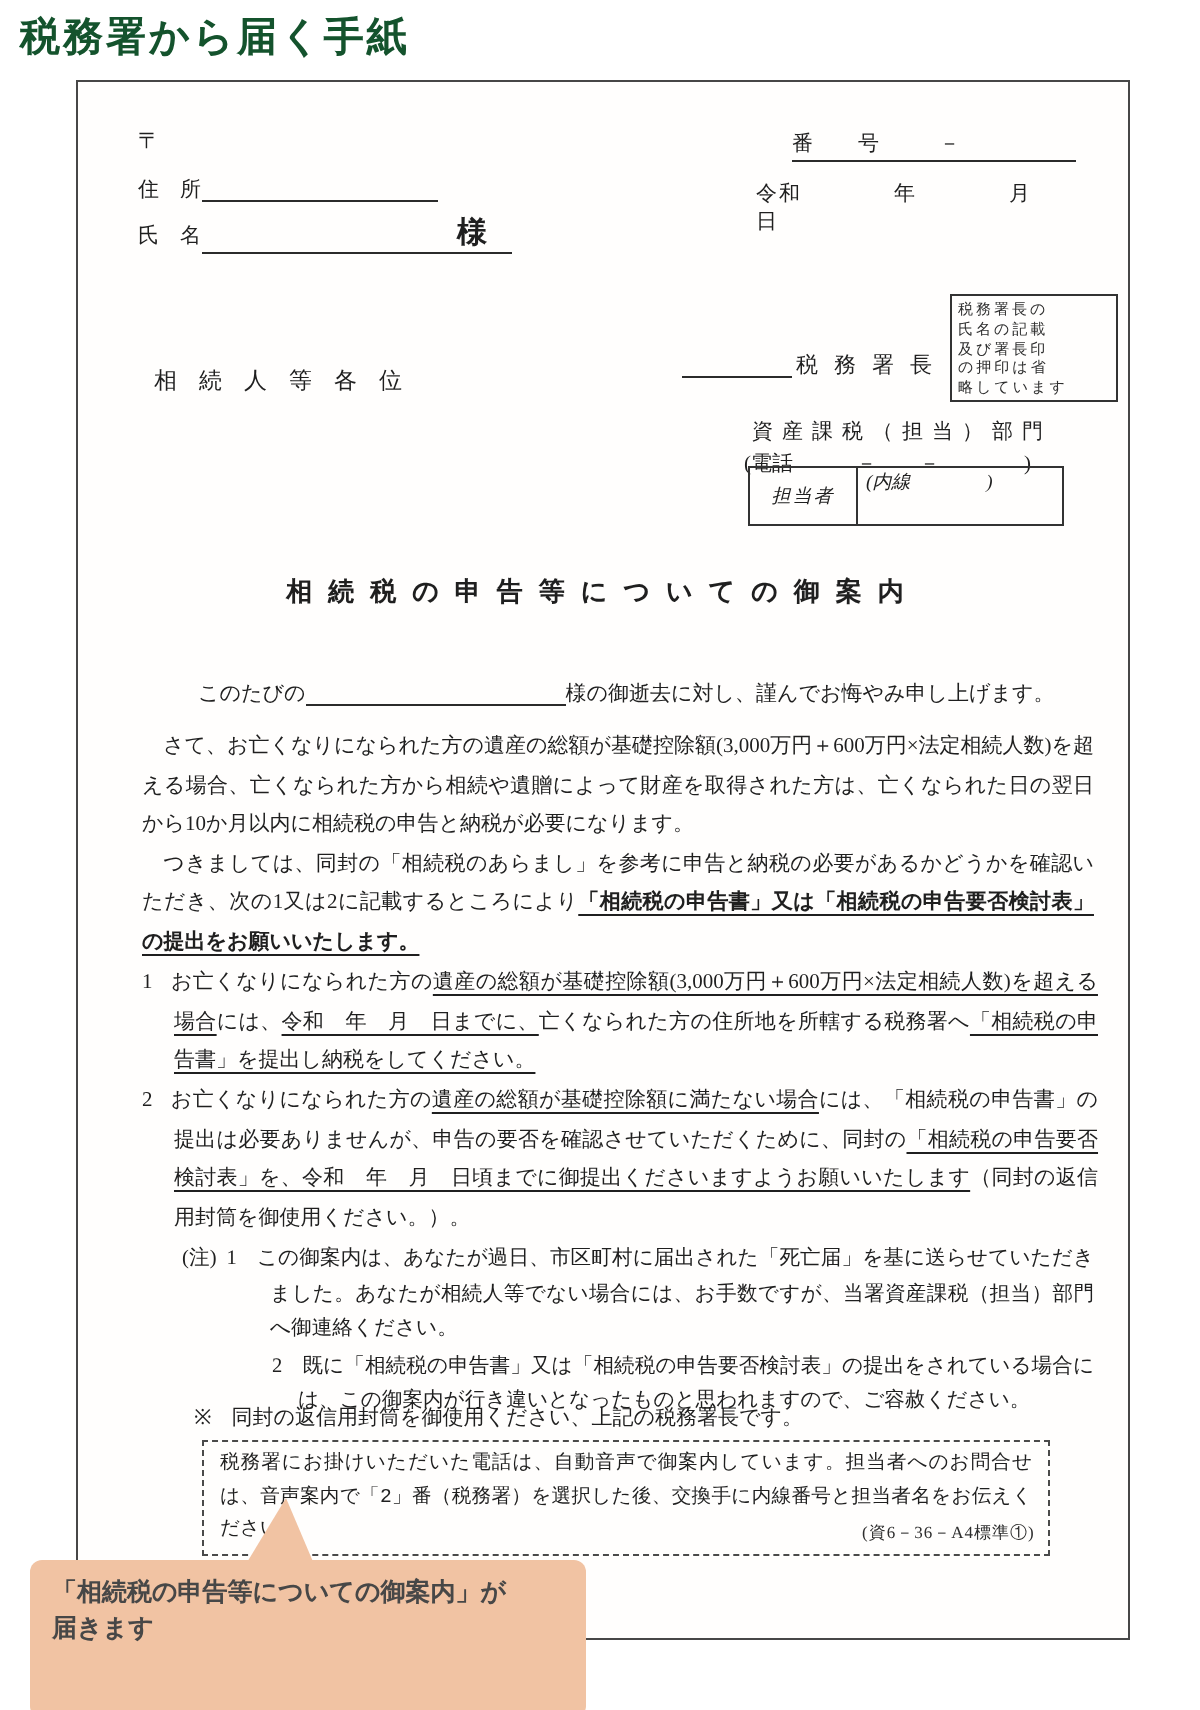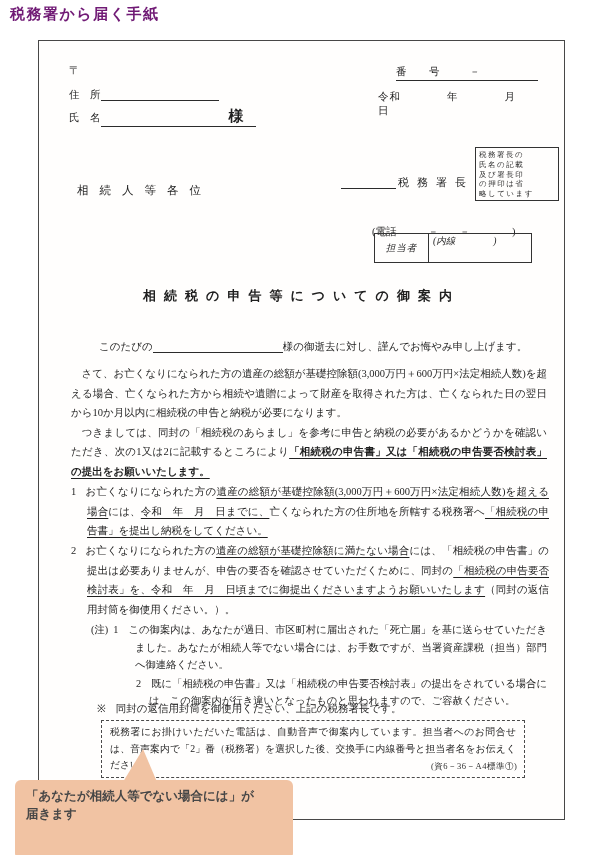--- a/index.html
+++ b/index.html
@@ -3,21 +3,21 @@
 <meta charset="utf-8">
 <style>
   html,body{margin:0;padding:0;}
   body{
     width:600px;height:855px;background:#ffffff;position:relative;overflow:hidden;
     font-family:"Liberation Serif","DejaVu Serif",serif;color:#1f1f1f;
   }
   .heading{
     position:absolute;left:10px;top:5px;
     font-family:"Liberation Sans","DejaVu Sans",sans-serif;
-    font-size:15px;font-weight:600;color:#701a75;letter-spacing:1.5px;
+    font-size:20px;font-weight:600;color:#14532d;letter-spacing:1.5px;
   }
   .paper{
     position:absolute;left:38px;top:40px;width:527px;height:780px;
     border:1.5px solid #474747;background:#fffefd;box-sizing:border-box;
   }
   .paper *{box-sizing:border-box;}
   .abs{position:absolute;}
   .fill{display:inline-block;border-bottom:1.2px solid #2b2b2b;height:14px;vertical-align:-3px;}
   .w55{width:55px}.w118{width:118px}.w130{width:130px}
   .postal{left:30px;top:22px;font-size:11px;}
@@ -53,21 +53,21 @@
   .item2{top:500px;}
   .inum{margin-right:9px;}
   .notes{left:52px;top:580px;width:456px;font-size:10.3px;line-height:17.5px;text-align:justify;}
   .note1{padding-left:44px;text-indent:-44px;}
   .note2{margin-left:40px;padding-left:18px;text-indent:-18px;margin-top:1px;}
   .nnum{margin:0 10px 0 5px;}
   .admin{left:58px;top:660px;font-size:10.5px;}
   .admtxt{margin-left:10px;}
   .phonebox{
     left:62px;top:679px;width:424px;border:1.2px dashed #4a4a4a;
-    padding:3px 8px;font-size:9.8px;line-height:16.5px;text-align:justify;
+    padding:3px 8px;font-size:9.8px;line-height:16.5px;text-align:justify;font-family:Liberation Mono, monospace;
   }
   .formcode{left:392px;top:720px;font-size:8.5px;letter-spacing:0.5px;color:#2e2e2e;}
   .callout{
     position:absolute;left:15px;top:780px;width:256px;height:63px;
     background:#f1c3a3;border-radius:6px;padding:8px 11px;z-index:3;
     font-family:"Liberation Sans","DejaVu Sans",sans-serif;
     font-size:12.5px;font-weight:bold;line-height:17.5px;color:#474747;
   }
   .callout-tail{
     position:absolute;left:123px;top:749px;width:0;height:0;z-index:3;
@@ -105,20 +105,21 @@
   </div>
 
   <div class="abs stamp">
     <div>税務署長の</div>
     <div>氏名の記載</div>
     <div>及び署長印</div>
     <div>の押印は省</div>
     <div>略しています</div>
   </div>
 
+  <div class="abs dept">資産課税（担当）部門</div>
   <div class="abs phone">(電話　　　－　　－　　　　)</div>
 
   <div class="abs contact">
     <div class="c1">担当者</div>
     <div class="c2">(内線　　　　)</div>
   </div>
 
   <div class="abs doc-title">相続税の申告等についての御案内</div>
 
   <div class="abs greeting">
@@ -152,15 +153,15 @@
   </div>
 
   <div class="abs phonebox">税務署にお掛けいただいた電話は、自動音声で御案内しています。担当者へのお問合せは、音声案内で「2」番（税務署）を選択した後、交換手に内線番号と担当者名をお伝えください。</div>
 
   <div class="abs formcode">(資6－36－A4標準①)</div>
 
 </div>
 
 <div class="callout-tail"></div>
 <div class="callout">
-  <div>「あなたが相続人等でない場合には」が</div>
+  <div>「相続税の申告等についての御案内」が</div>
   <div>届きます</div>
 </div>
 
 </body></html>

